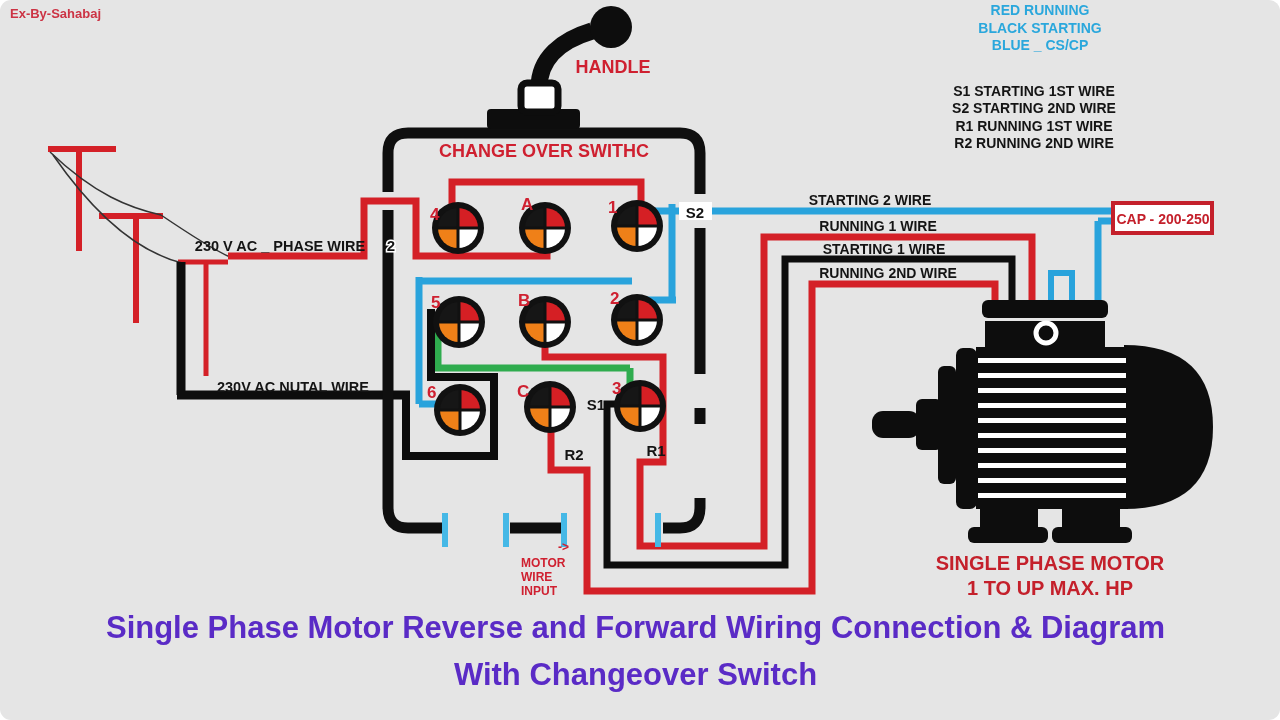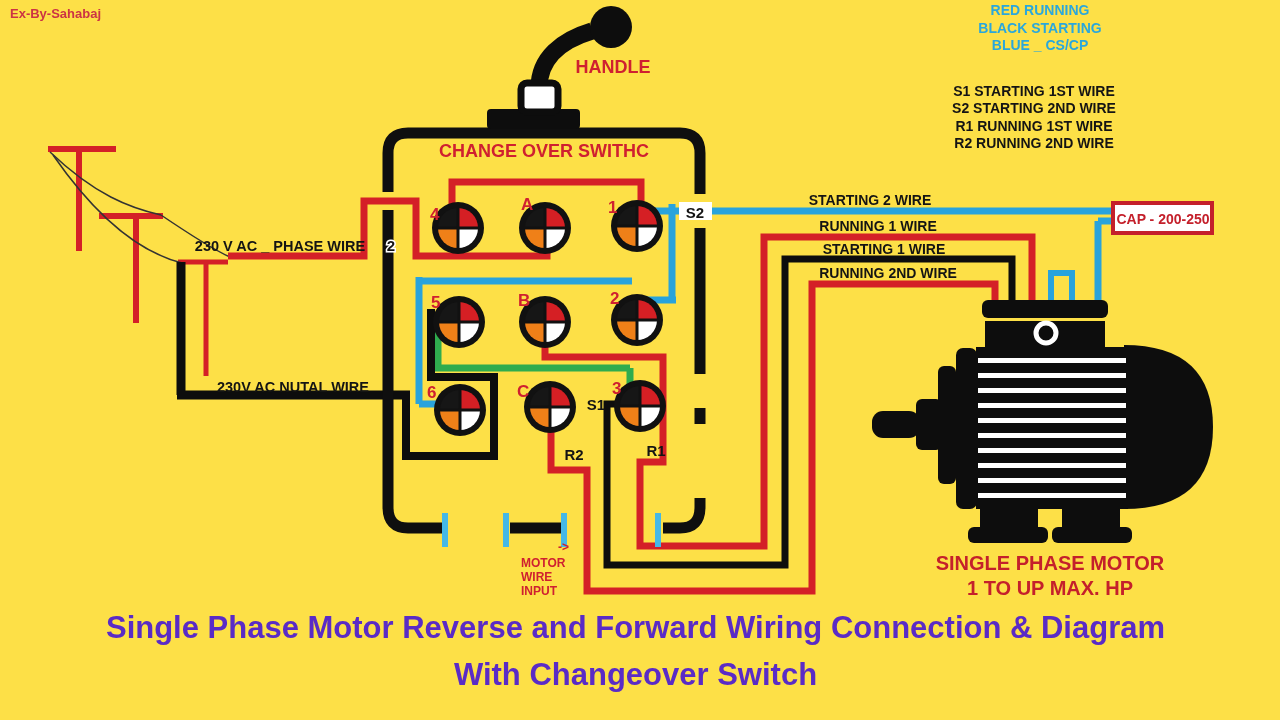--- a/index.html
+++ b/index.html
@@ -1,16 +1,16 @@
 <!DOCTYPE html>
 <html><head>
 <meta charset="utf-8">
 <style>
   html,body{margin:0;padding:0;background:#ffffff;width:1280px;height:720px;overflow:hidden;}
-  .stage{position:relative;width:1280px;height:720px;background:#fde047;font-family:"Liberation Sans",sans-serif;}
+  .stage{position:relative;width:1280px;height:720px;background:#e5e5e5;font-family:"Liberation Sans",sans-serif;border-radius:11px;}
   svg{position:absolute;top:0;left:0;}
   svg text{font-family:"Liberation Sans",sans-serif;font-weight:bold;}
   .title-block{position:absolute;left:0;top:606px;width:1271px;text-align:center;color:#5a2bc6;font-weight:bold;}
   .title-line1{font-size:31px;letter-spacing:0px;line-height:44px;white-space:nowrap;}
   .title-line2{font-size:31px;line-height:50px;text-align:center;}
 </style>
 </head>
 <body>
 
 <div class="stage">

